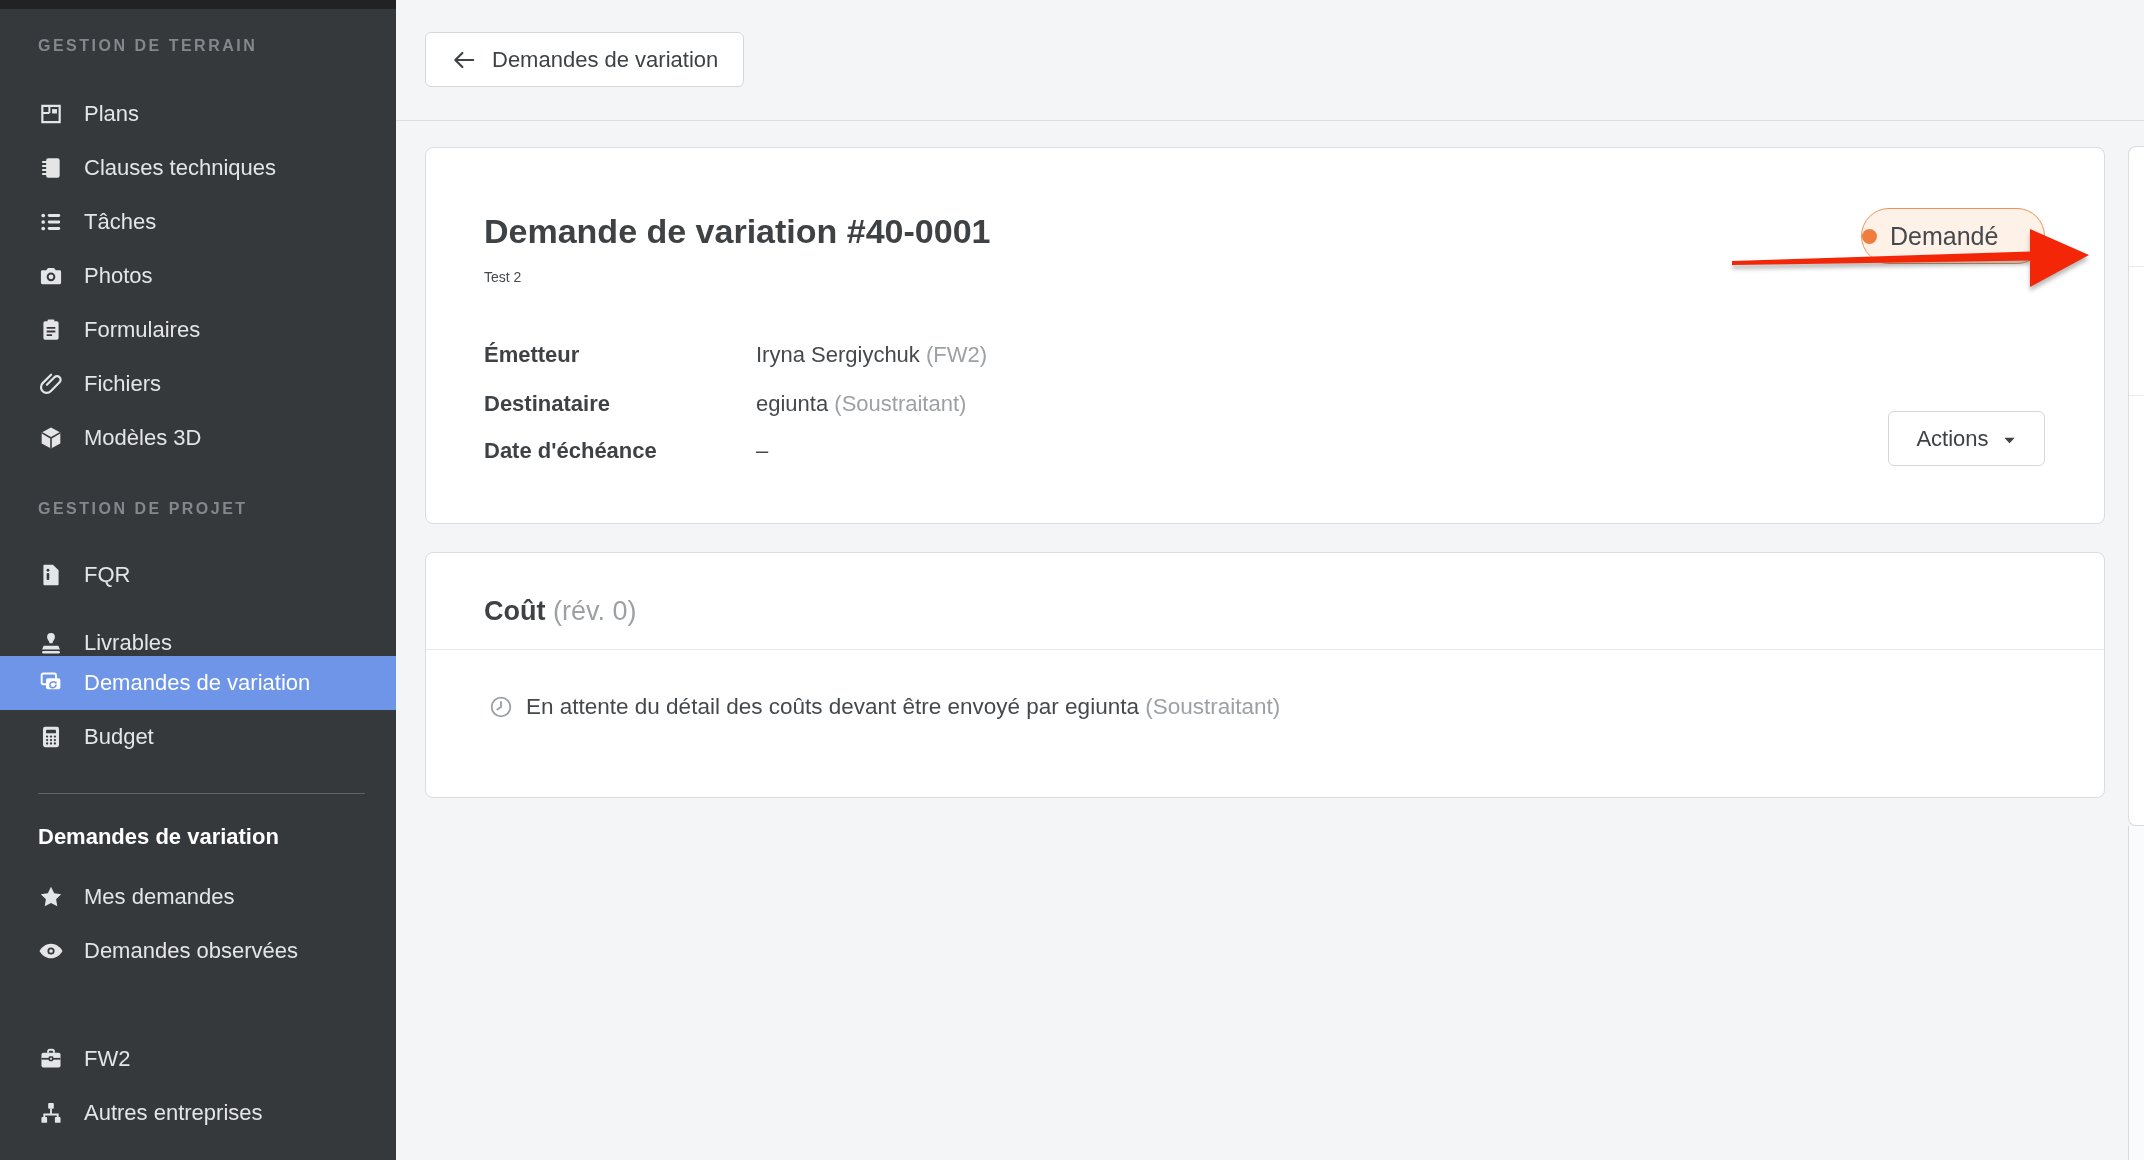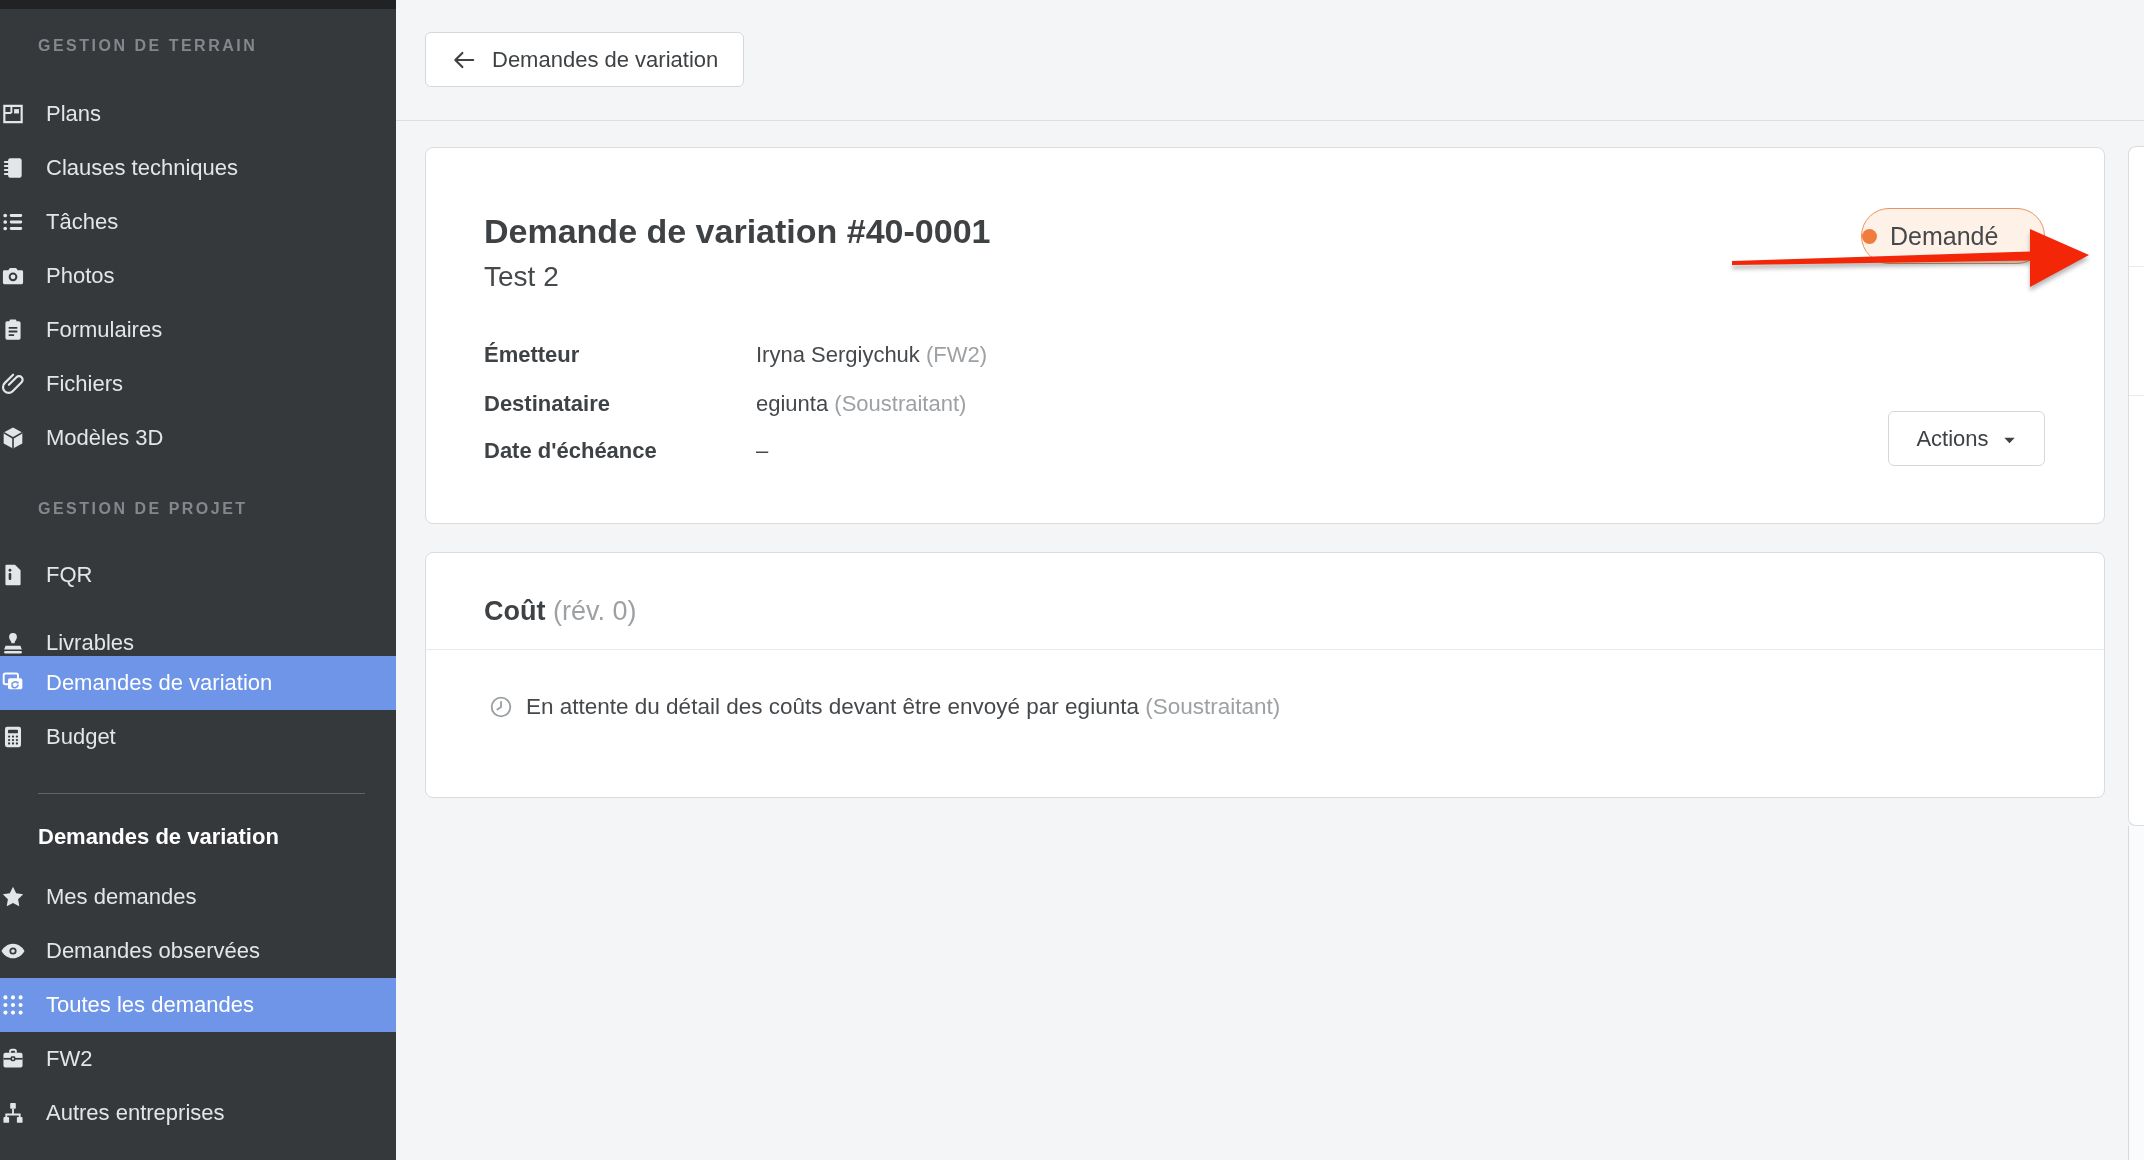--- a/index.html
+++ b/index.html
@@ -23,21 +23,21 @@
     position:absolute;left:0;top:0;width:396px;height:1160px;
     background:var(--sidebar-bg);z-index:2;
   }
   .sidebar-topstrip{position:absolute;left:0;top:0;width:100%;height:9px;background:#202224;}
   .section-label{
     position:absolute;left:38px;font-size:16px;font-weight:bold;color:#84888c;
     letter-spacing:2.5px;white-space:nowrap;
   }
   .nav-item{
     position:absolute;left:0;right:0;height:54px;display:flex;align-items:center;
-    cursor:pointer;color:#e4e5e7;
+    padding-left:38px;cursor:pointer;color:#e4e5e7;
   }
   .nav-item.selected{background:var(--accent-blue);color:#ffffff;--row-bg:var(--accent-blue);}
   .nav-icon{width:26px;height:26px;flex:0 0 26px;margin-right:20px;display:flex;align-items:center;justify-content:center;}
   .nav-icon svg{width:26px;height:26px;display:block;}
   .nav-label{font-size:22px;white-space:nowrap;}
   .cut{stroke:var(--row-bg);}
   .cutf{fill:var(--row-bg);}
   .cutstroke{stroke:var(--row-bg);}
   .sidebar-divider{position:absolute;left:38px;top:793px;width:327px;height:1px;background:#60646a;}
   .subnav-heading{position:absolute;left:38px;top:824px;font-size:22px;font-weight:bold;color:#ffffff;white-space:nowrap;}
@@ -49,21 +49,21 @@
     gap:15px;padding:0 25px;background:#ffffff;border:1px solid #d6d7d9;border-radius:6px;
     color:#3e4245;font-size:22px;cursor:pointer;white-space:nowrap;
   }
   .back-button svg{width:26px;height:26px;}
   .card{
     position:absolute;background:#ffffff;border:1px solid #dbdcde;border-radius:8px;
   }
   .card-detail{left:29px;top:147px;width:1680px;height:377px;}
   .card-cost{left:29px;top:552px;width:1680px;height:246px;}
   .detail-title{position:absolute;left:58px;top:62px;font-size:34px;font-weight:bold;color:#3e4245;line-height:42px;white-space:nowrap;}
-  .detail-subtitle{position:absolute;left:58px;top:115px;font-size:28px;color:#45494c;line-height:28px;}
+  .detail-subtitle{position:absolute;left:58px;top:115px;font-size:14px;color:#45494c;line-height:28px;}
   .field-row{position:absolute;left:58px;height:28px;line-height:28px;font-size:22px;white-space:nowrap;}
   .field-label{display:inline-block;width:272px;font-weight:bold;color:#3e4245;}
   .field-value{color:#45494c;}
   .field-secondary{color:#9da1a4;text-align:right;}
   .status-badge{
     position:absolute;left:1435px;top:60px;width:184px;height:56px;border-radius:28px;
     background:var(--badge-bg);border:1.5px solid var(--badge-border);
     display:flex;align-items:center;justify-content:flex-start;gap:13px;cursor:pointer;
   }
   .status-dot{width:15px;height:15px;border-radius:50%;background:var(--badge-dot);}
@@ -250,36 +250,20 @@
     <span class="nav-icon">
       <svg viewBox="0 0 24 24">
           <path fill="currentColor" d="M12 5.2c-5.5 0-9.5 4.3-10.6 6.8 1.1 2.5 5.1 6.8 10.6 6.8s9.5-4.3 10.6-6.8C21.5 9.5 17.5 5.2 12 5.2z"></path>
           <circle cx="12" cy="12" r="3.3" class="cutf"></circle>
           <circle cx="12" cy="12" r="1.7" fill="currentColor"></circle>
         </svg>
     </span>
     <span class="nav-label">Demandes observées</span>
   </div>
 
-  <div class="nav-item selected" style="top:978px">
-    <span class="nav-icon">
-      <svg viewBox="0 0 24 24" fill="currentColor">
-          <circle cx="5" cy="5" r="1.9"></circle>
-          <circle cx="12" cy="5" r="1.9"></circle>
-          <circle cx="19" cy="5" r="1.9"></circle>
-          <circle cx="5" cy="12" r="1.9"></circle>
-          <circle cx="12" cy="12" r="1.9"></circle>
-          <circle cx="19" cy="12" r="1.9"></circle>
-          <circle cx="5" cy="19" r="1.9"></circle>
-          <circle cx="12" cy="19" r="1.9"></circle>
-          <circle cx="19" cy="19" r="1.9"></circle>
-        </svg>
-    </span>
-    <span class="nav-label">Toutes les demandes</span>
-  </div>
 
   <div class="nav-item" style="top:1032px">
     <span class="nav-icon">
       <svg viewBox="0 0 24 24">
           <path fill="none" stroke="currentColor" stroke-width="1.8" d="M9.3 6.2V5a1.6 1.6 0 0 1 1.6-1.6h2.2A1.6 1.6 0 0 1 14.7 5v1.2"></path>
           <rect x="3.2" y="6.2" width="17.6" height="13.6" rx="1.8" fill="currentColor"></rect>
           <path class="cut" fill="none" stroke-width="1.6" d="M3.2 11.8h17.6"></path>
           <rect x="10.5" y="10.2" width="3" height="3.2" rx="0.6" fill="currentColor" class="cutstroke" stroke-width="1.4"></rect>
         </svg>
     </span>

